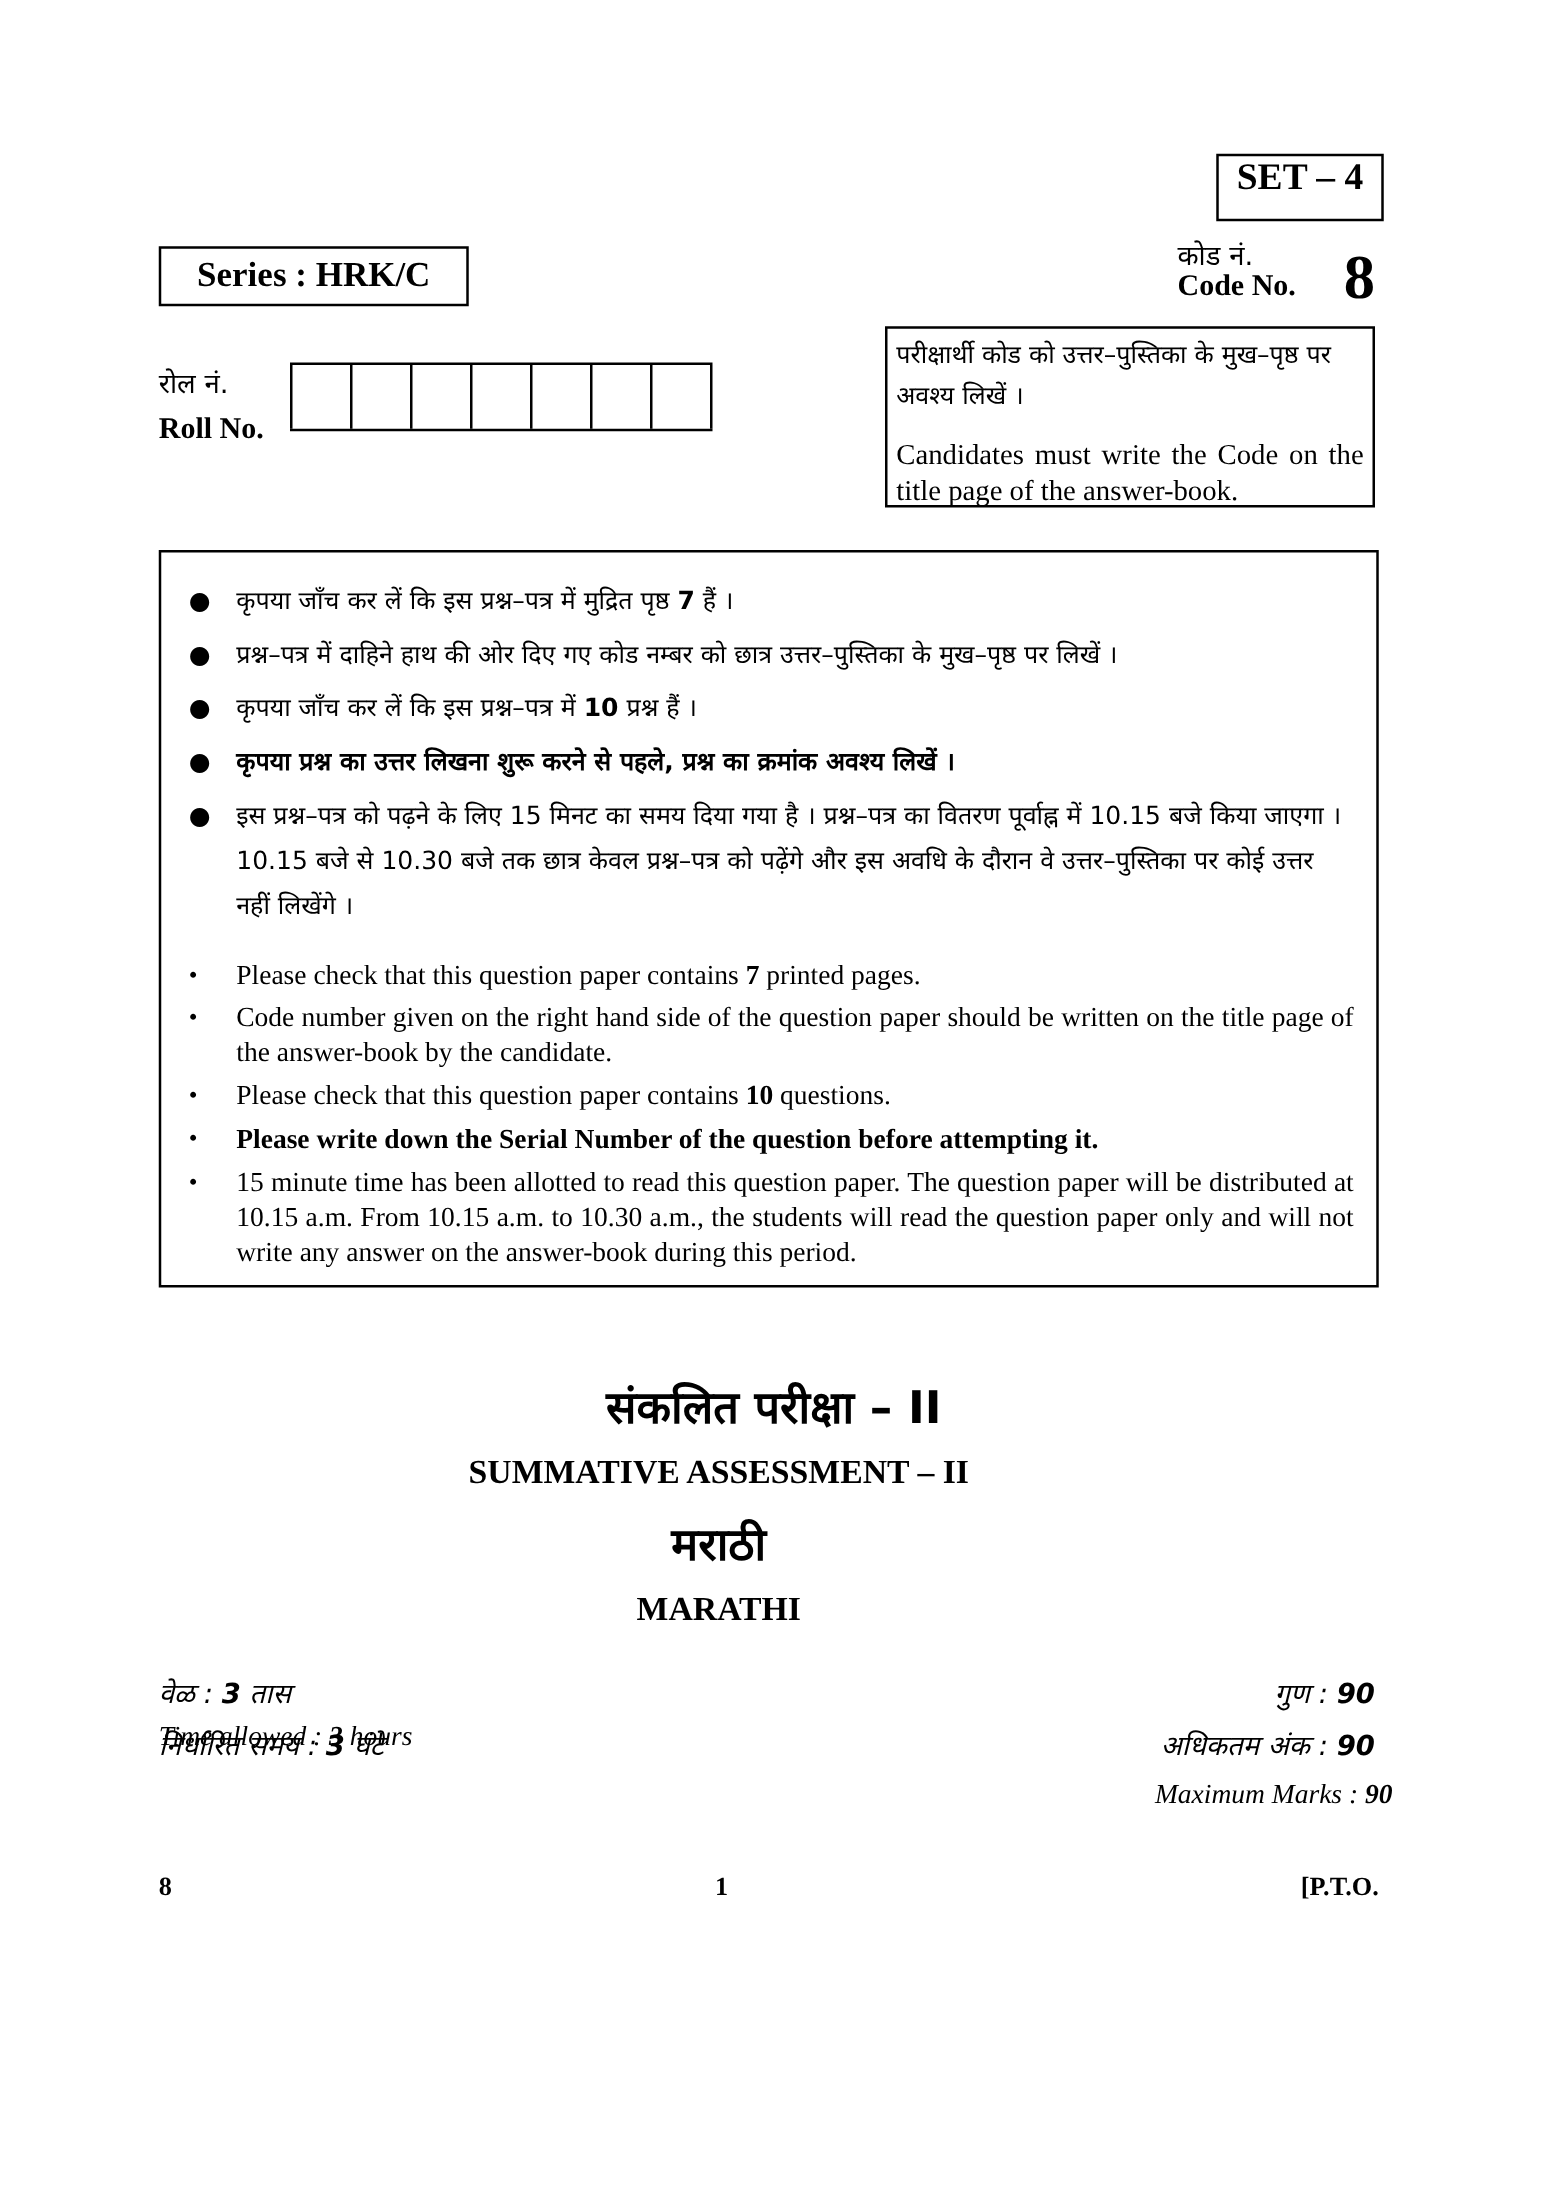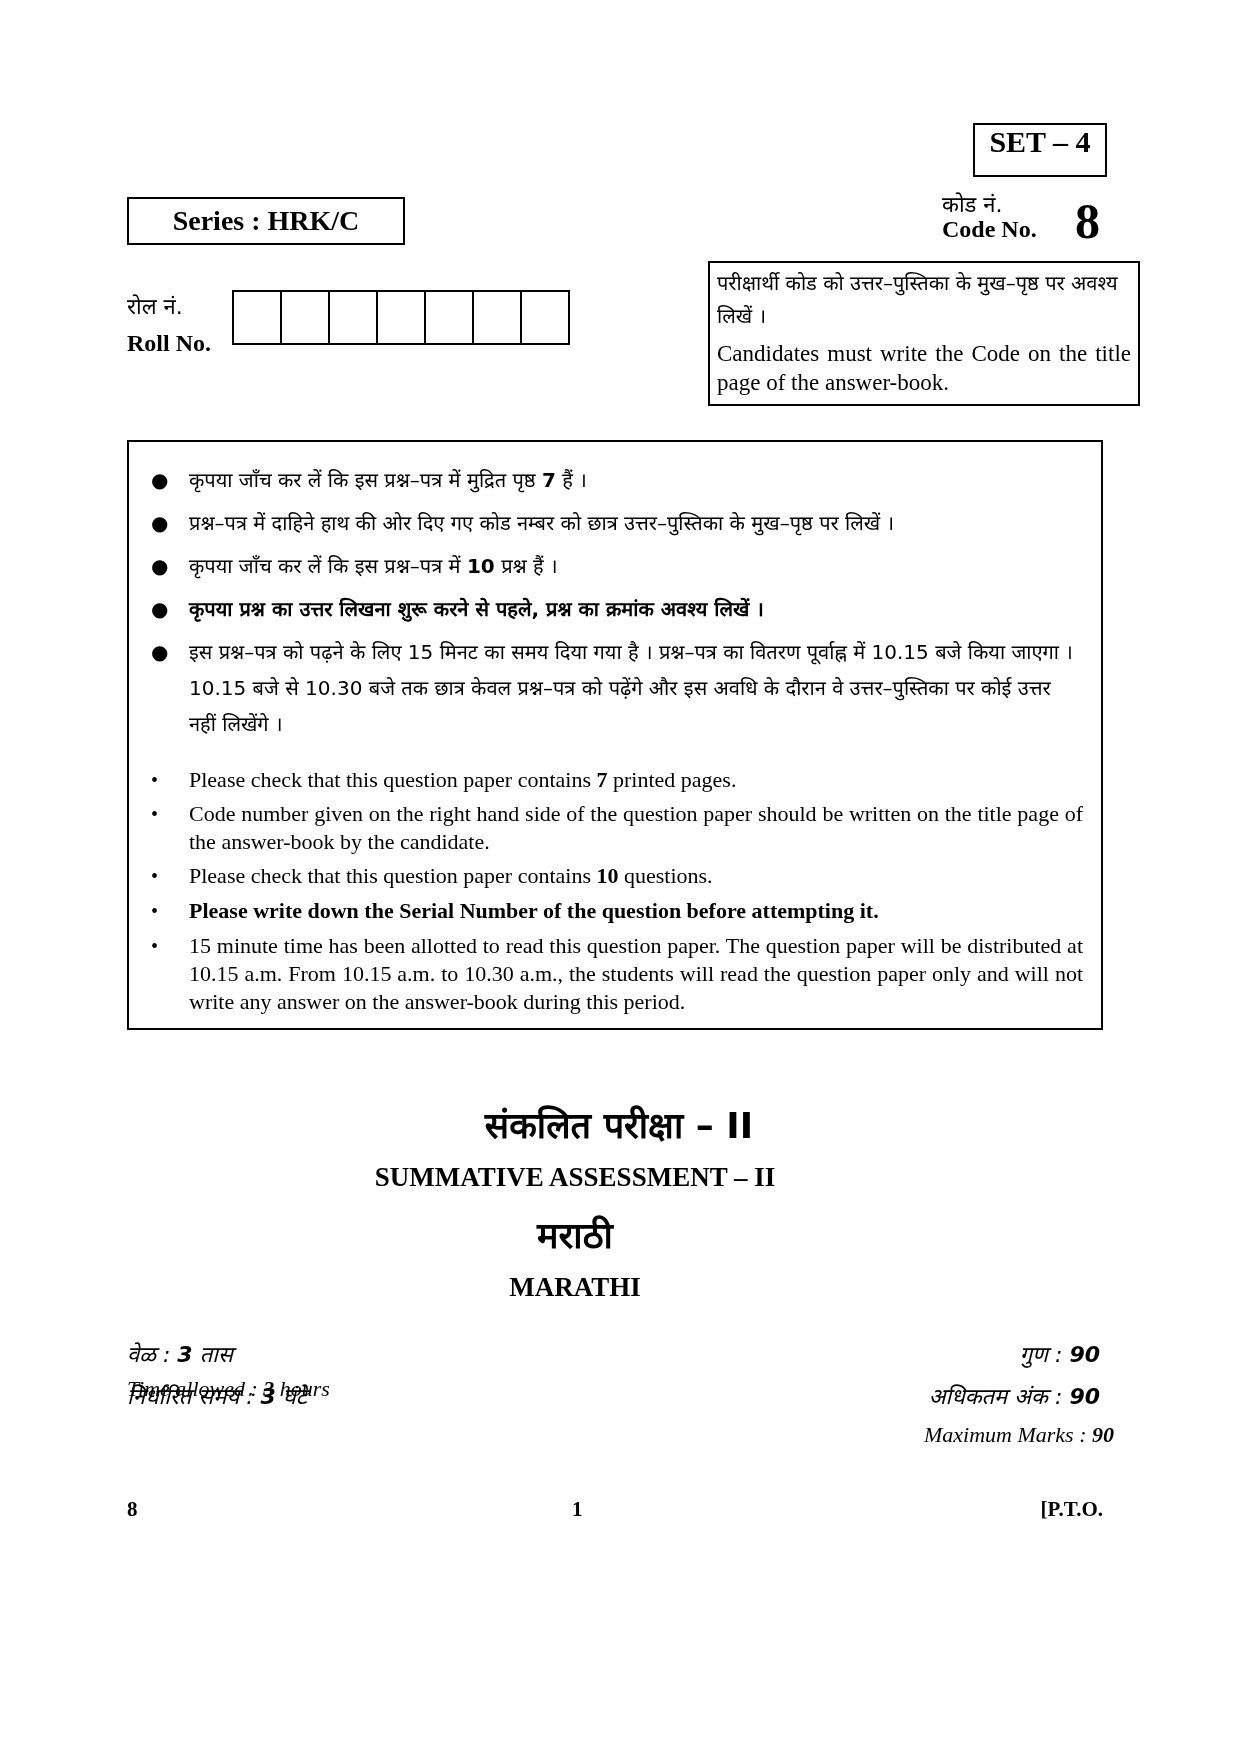--- a/index.html
+++ b/index.html
@@ -16,45 +16,45 @@
     border: 2px solid #000; box-sizing: border-box;
     display: flex; justify-content: center;
     font-weight: bold; font-size: 30px;
   }
   #code-hindi { left: 942px; top: 188px; font-size: 22px; }
   #code-label { left: 942px; top: 216px; font-size: 24px; font-weight: bold; }
   #code-number { left: 1075px; top: 196px; font-size: 50px; font-weight: bold; line-height: 1; }
 
   
   #series-box {
-    left: 127px; top: 197px; width: 278px; height: 48px;
+    left: 127px; top: 197px; width: 248px; height: 48px;
     border: 2px solid #000; box-sizing: border-box;
     display: flex; align-items: center; justify-content: center;
     font-weight: bold; font-size: 28px;
   }
 
   
   #roll-hindi { left: 127px; top: 290px; font-size: 22px; }
   #roll-label { left: 127px; top: 330px; font-size: 24px; font-weight: bold; }
   #roll-grid {
     left: 232px; top: 290px; width: 338px; height: 55px;
     display: flex; border-top: 2px solid #000; border-bottom: 2px solid #000;
     box-sizing: border-box;
   }
   .roll-cell { flex: 1; border-left: 2px solid #000; }
   .roll-cell:last-child { border-right: 2px solid #000; }
 
   
   #cand-box {
-    left: 708px; top: 261px; width: 432px; height: 145px;
+    left: 708px; top: 261px; width: 392px; height: 145px;
     border: 2px solid #000; box-sizing: border-box;
     padding: 4px 7px;
   }
   #cand-hindi { font-size: 20px; line-height: 33px; }
-  #cand-eng { font-size: 23px; line-height: 29px; text-align: justify; text-align-last: left; margin-top: 6px; }
+  #cand-eng { font-size: 23px; line-height: 29px; text-align: justify; text-align-last: left; margin-top: 16px; }
 
   
   #instr-box {
     left: 127px; top: 440px; width: 976px; height: 590px;
     border: 2px solid #000; box-sizing: border-box;
   }
   .instr {
     position: absolute; left: 0; width: 976px; box-sizing: border-box;
     padding-left: 60px; padding-right: 22px;
   }

